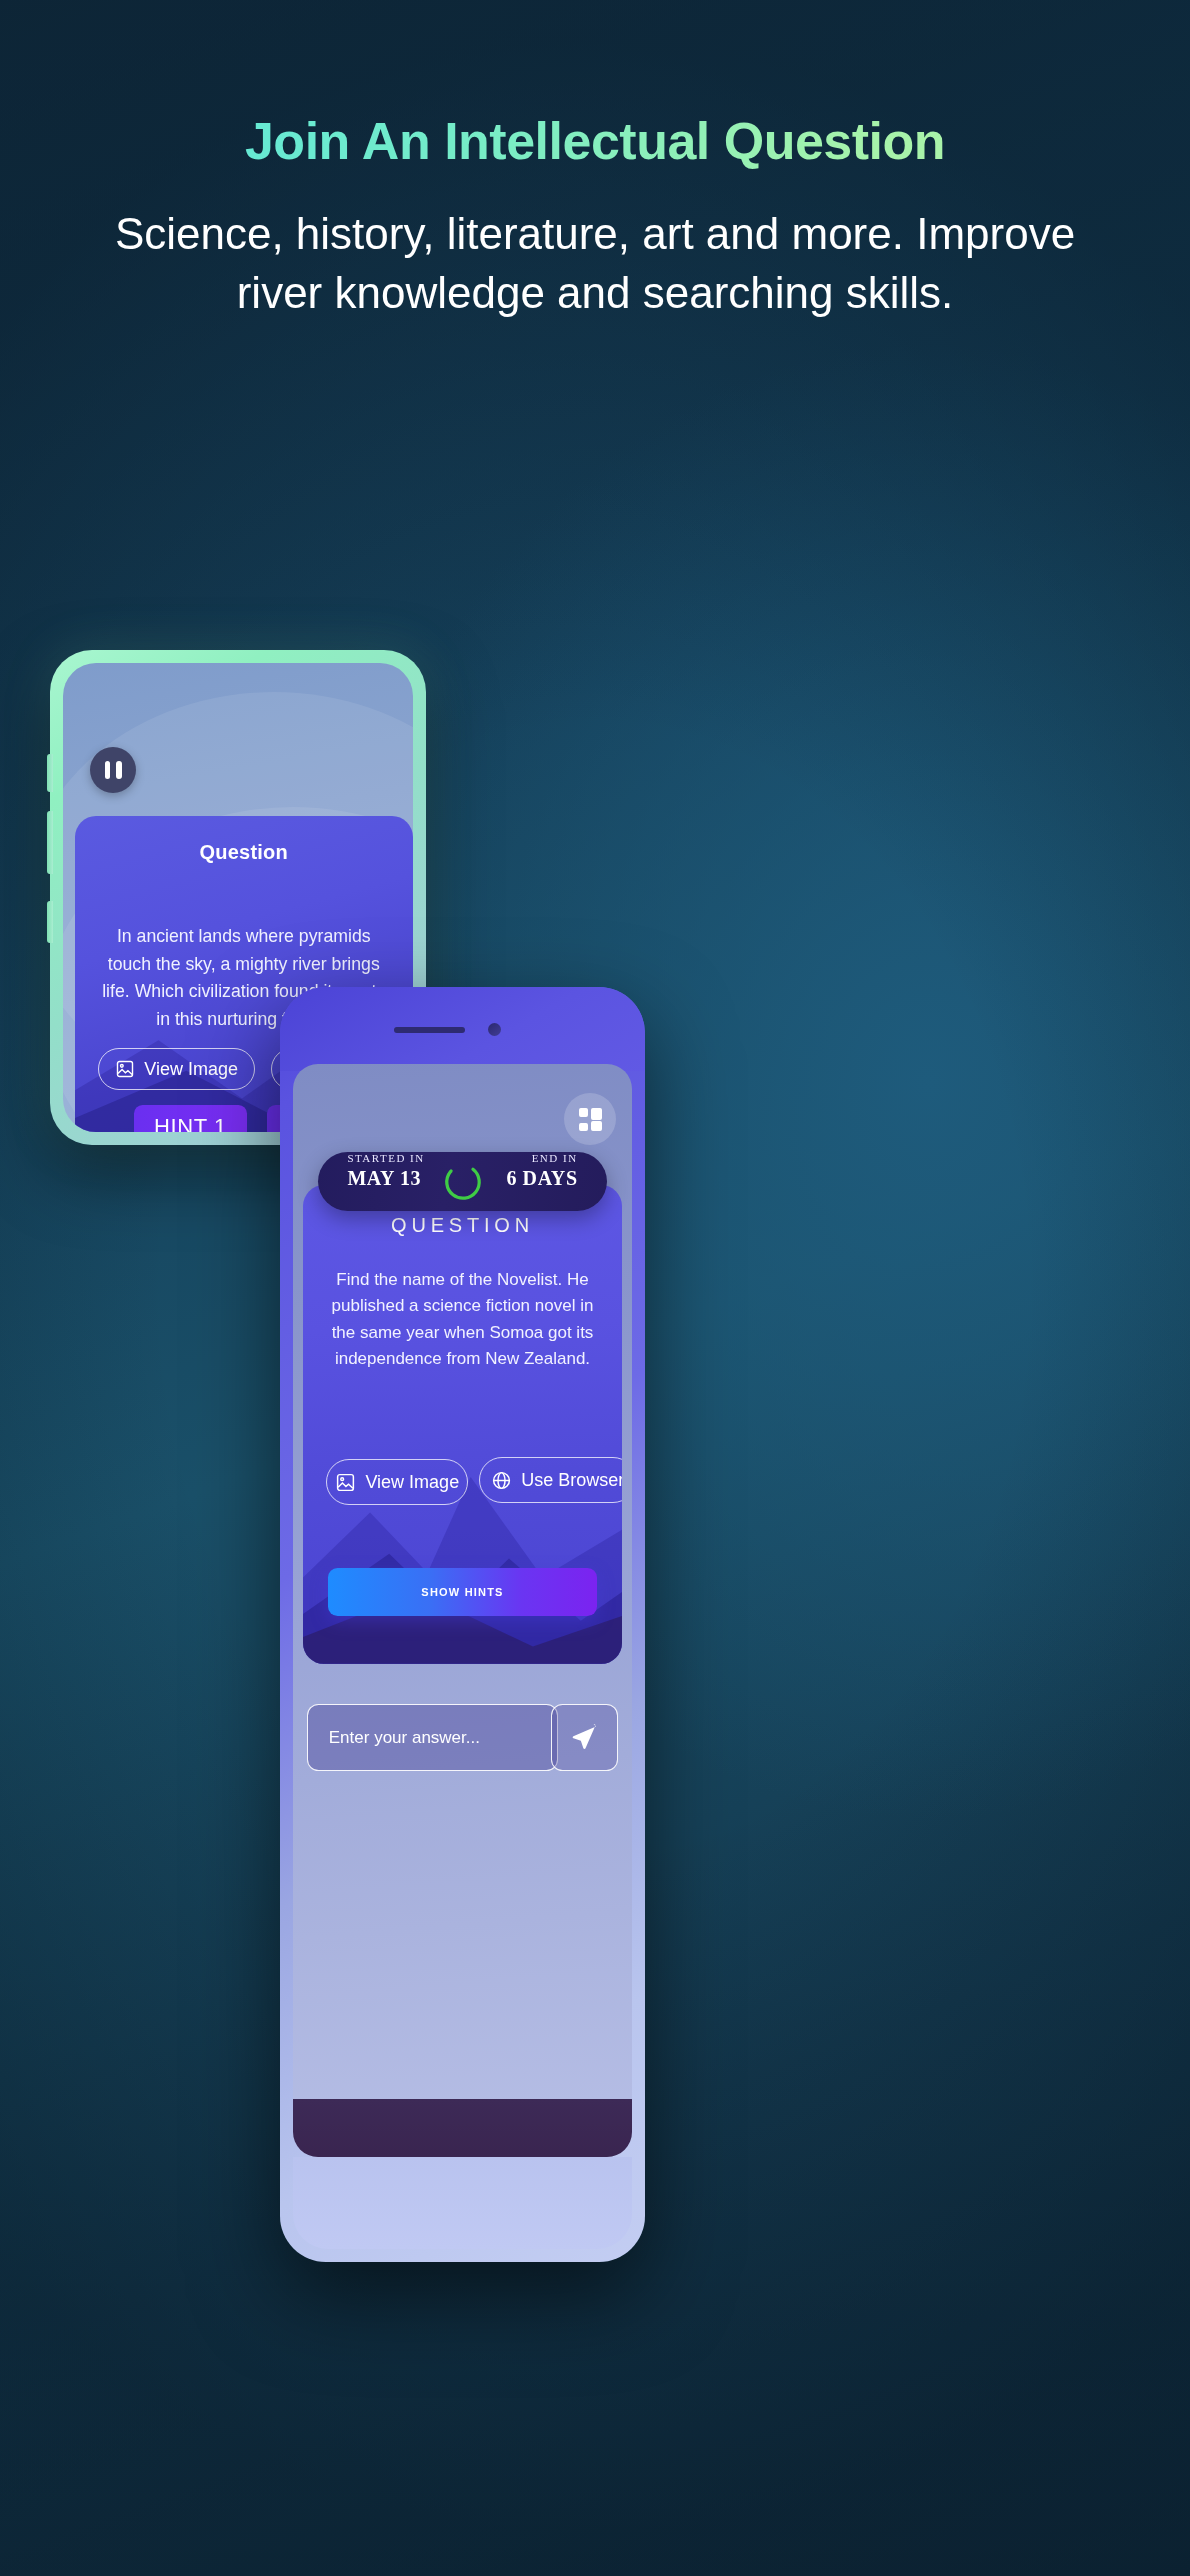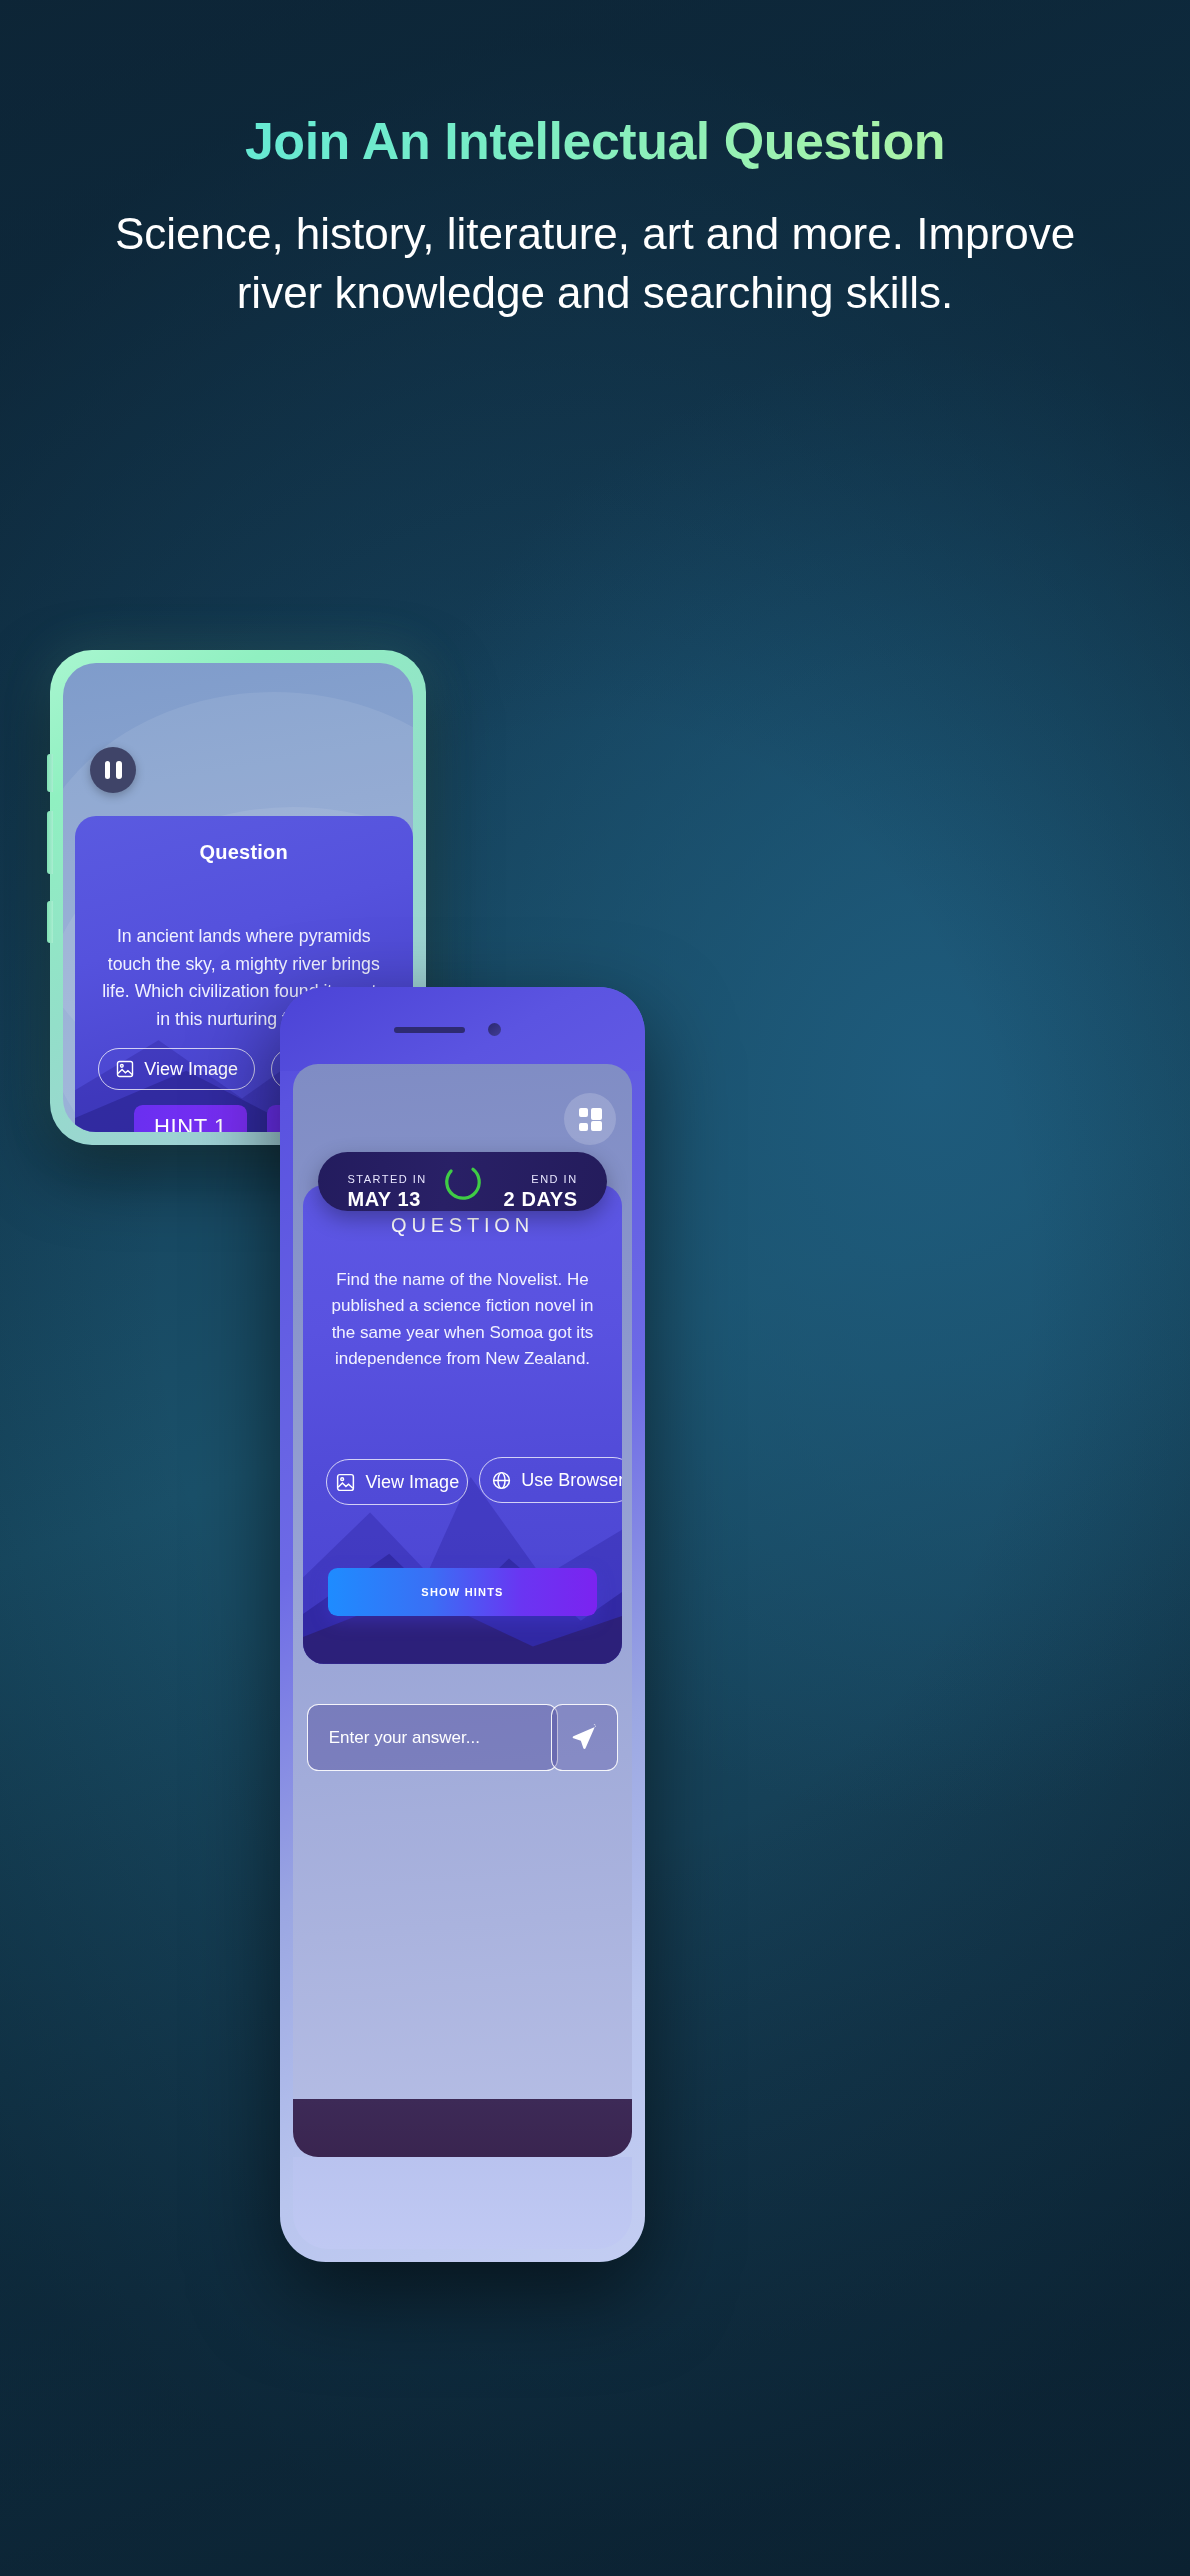--- a/index.html
+++ b/index.html
@@ -132,22 +132,22 @@
   .grid-glyph { position: relative; width: 23px; height: 23px; }
   .grid-glyph b { position: absolute; background: #fff; border-radius: 1.9px; display: block; }
   .grid-glyph b:nth-child(1) { left: 0; top: 0; width: 9.6px; height: 9.6px; }
   .grid-glyph b:nth-child(2) { right: 0; top: 0; width: 10.5px; height: 12.5px; }
   .grid-glyph b:nth-child(3) { left: 0; bottom: 0; width: 9.6px; height: 7.7px; }
   .grid-glyph b:nth-child(4) { right: 0; bottom: 0; width: 10.5px; height: 9.6px; }
 
   .timer-pill {
     position: absolute; height: 59px; border-radius: 30px;
     background: linear-gradient(100deg,#231c5e 0%,#292066 45%,#241c5c 100%);
-    display: flex; align-items: flex-end; justify-content: space-between;
-    padding: 0 29px; box-shadow: 0 7.7px 21px rgba(0,0,0,0.3);
+    display: flex; align-items: flex-start; justify-content: space-between;
+    padding: 0 29px; box-shadow: 0 7.7px 21px rgba(0,0,0,0.3); font-family: Liberation Serif, serif;
   }
   .timer-col { display: flex; flex-direction: column; gap: 2.9px; }
   .timer-col.right { align-items: flex-end; }
   .timer-lbl { color: #e9e7ff; font-size: 11px; letter-spacing: 1.5px; font-weight: 500; }
   .timer-val { color: #fff; font-size: 20px; font-weight: bold; letter-spacing: 0.6px; }
   .ring { position: absolute; left: 50%; top: 50%; transform: translate(-50%,-50%); width: 42px; height: 42px; }
 
   .qcard2 {
     position: absolute; border-radius: 21px; overflow: hidden;
     background: linear-gradient(178deg,#5d57e4 0%,#5952e0 30%,#514bd8 60%,#4a44d0 100%);
@@ -297,21 +297,21 @@
     <div class="timer-pill" style="left:25px; right:25px; top:88px;">
       <div class="timer-col">
         <span class="timer-lbl">STARTED IN</span>
         <span class="timer-val">MAY 13</span>
       </div>
       <svg class="ring" viewBox="0 0 44 44">
         <circle cx="22" cy="22" r="17" fill="none" stroke="#3fcc45" stroke-width="3.4" stroke-linecap="round" stroke-dasharray="81 107" transform="rotate(-52 22 22)"></circle>
       </svg>
       <div class="timer-col right">
         <span class="timer-lbl">END IN</span>
-        <span class="timer-val">2 DAYS</span>
+        <span class="timer-val">6 DAYS</span>
       </div>
     </div>
 
     <div class="ans-input" style="left:13.4px; top:640px; width:251px;">
       <span>Enter your answer...</span>
     </div>
     <div class="send-btn" style="right:13.4px; top:640px;">
       <svg width="29" height="29" viewBox="0 0 24 24" fill="#fff">
         <path d="M21.5 2.8L2.8 10.9c-.8.35-.75 1.5.07 1.78l6.1 2.1 2.1 6.1c.28.82 1.43.87 1.78.07l8.1-18.7c.3-.7-.45-1.45-1.45-1.45z"></path>
       </svg>

